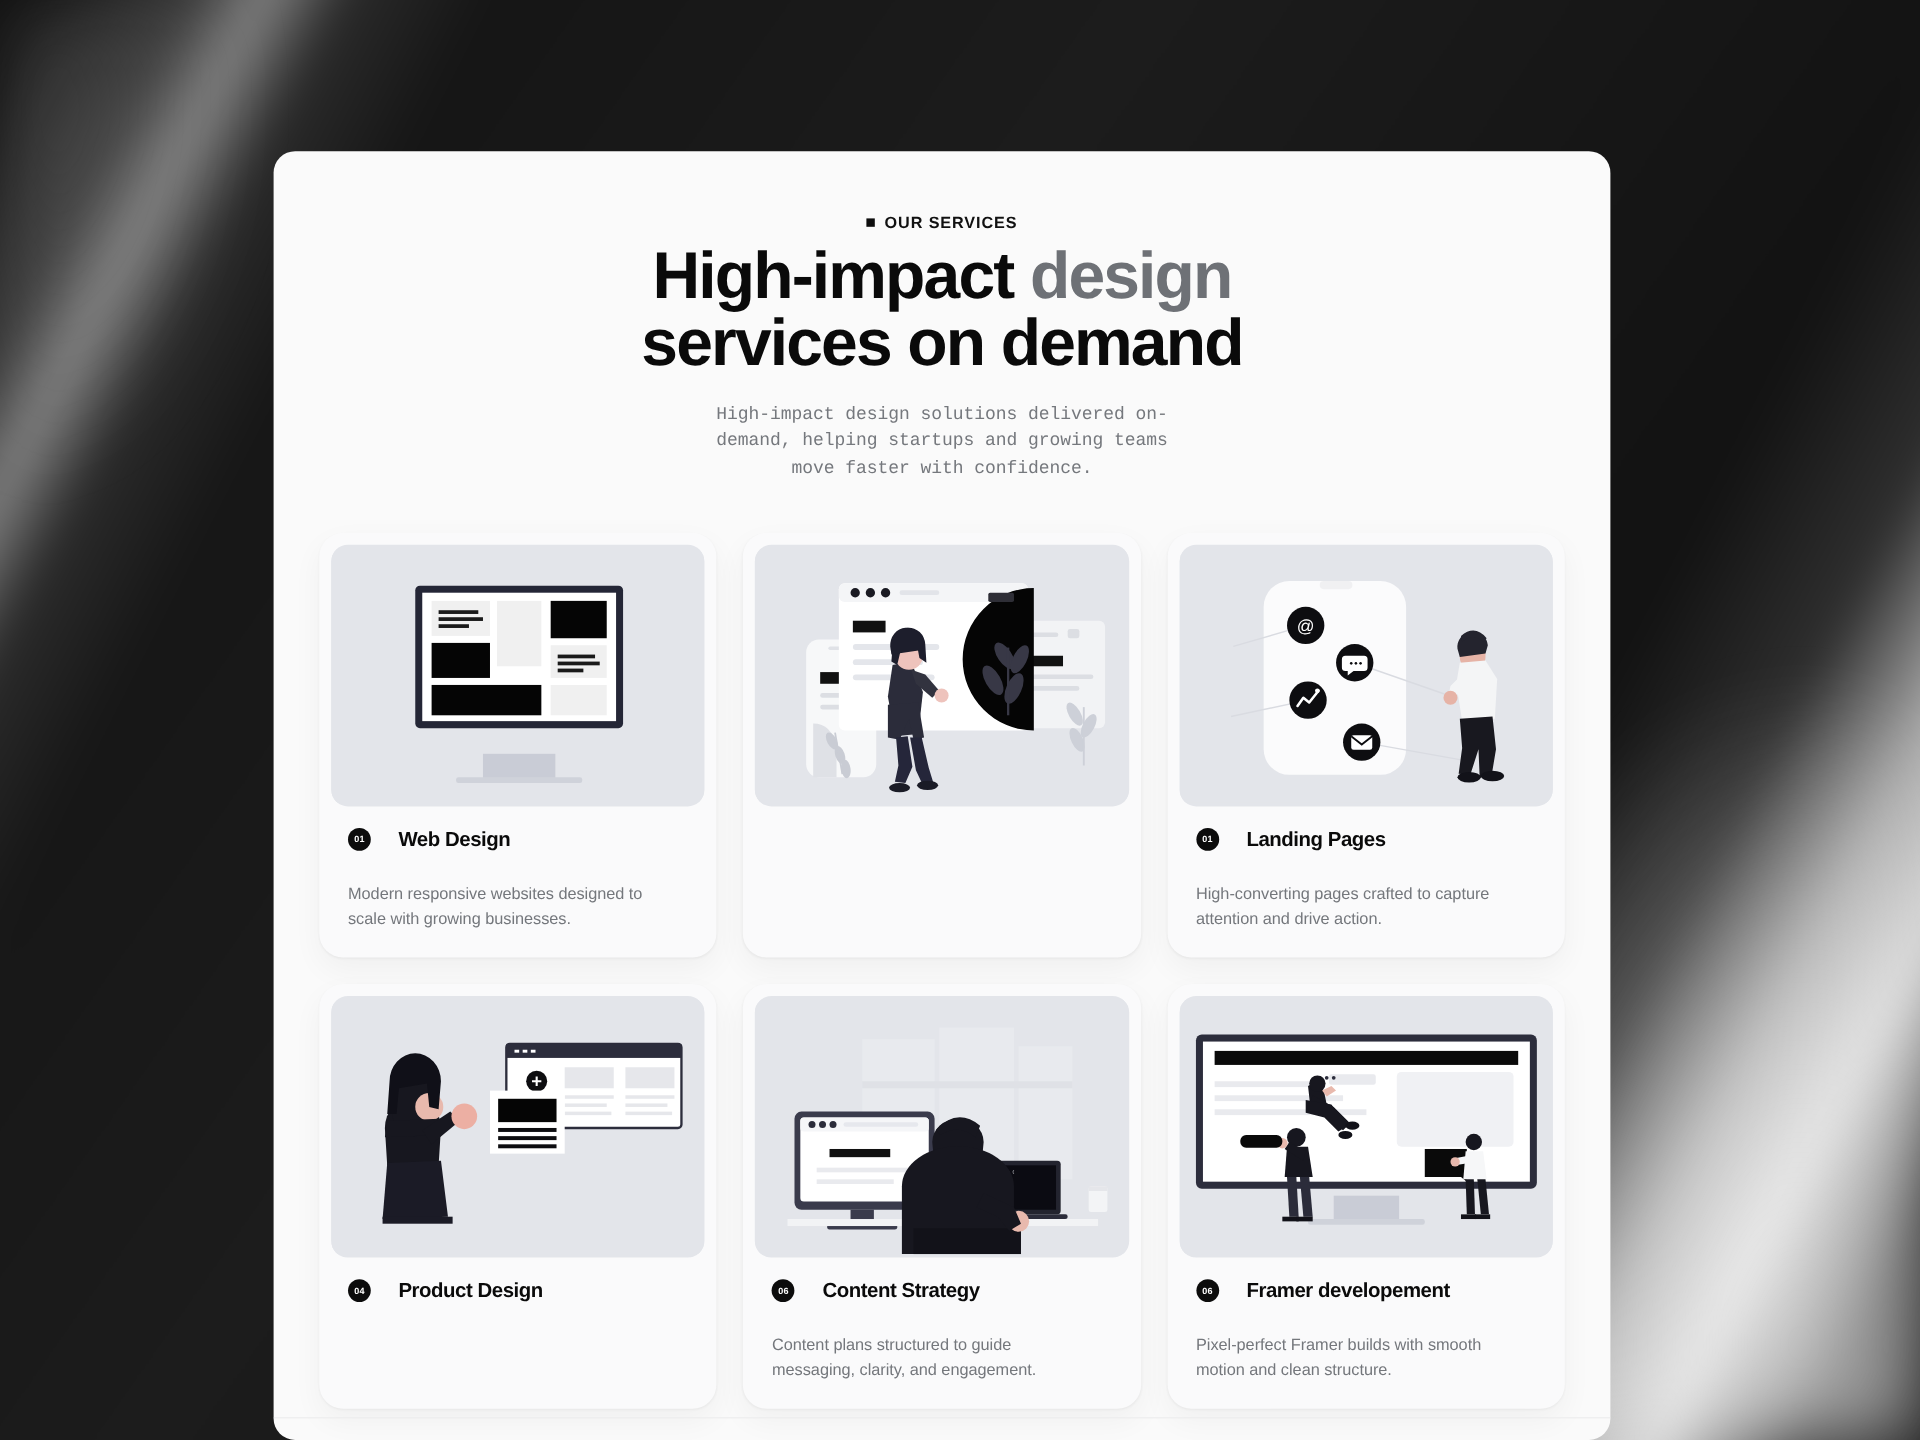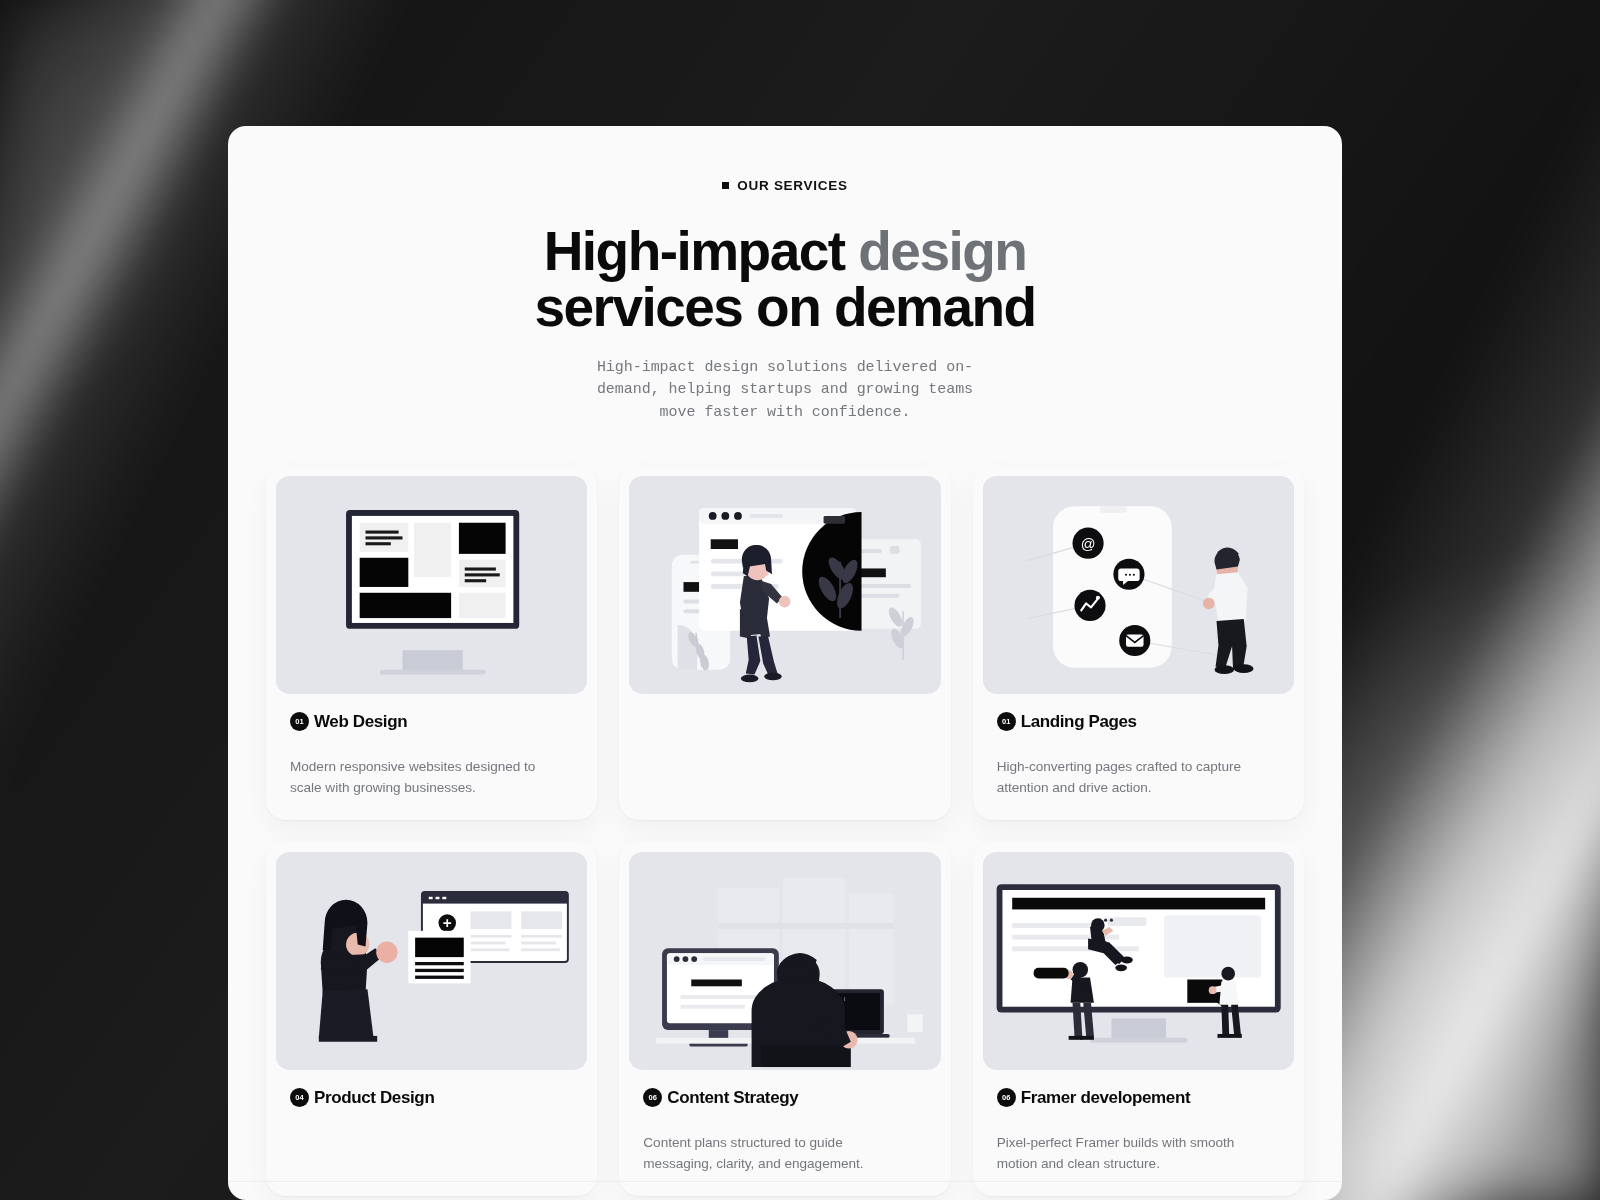--- a/index.html
+++ b/index.html
@@ -73,21 +73,21 @@
   }
   .eyebrow-text {
     font-size: 13.5px;
     font-weight: 700;
     letter-spacing: 0.055em;
     color: #111;
   }
 
   
   .headline {
-    margin-top: 30px;
+    margin-top: 8px;
     text-align: center;
     font-size: 55px;
     line-height: 1.02;
     font-weight: 700;
     letter-spacing: -0.028em;
     color: #0a0a0a;
   }
   .headline .muted { color: #6e7176; }
 
   .subhead {
@@ -121,21 +121,21 @@
     background: #e3e5ea;
     overflow: hidden;
     display: flex;
     align-items: center;
     justify-content: center;
   }
   .card-media svg { display: block; width: 100%; height: 100%; }
 
   .card-body { padding: 18px 14px 0 14px; }
   .card-title-row {
-    display: flex; align-items: center; gap: 5px;
+    display: flex; align-items: center; gap: 23px;
   }
   .badge {
     width: 19px; height: 19px;
     border-radius: 50%;
     background: #0c0c0c;
     color: #fff;
     font-size: 7.5px;
     font-weight: 700;
     letter-spacing: 0.01em;
     display: flex; align-items: center; justify-content: center;

